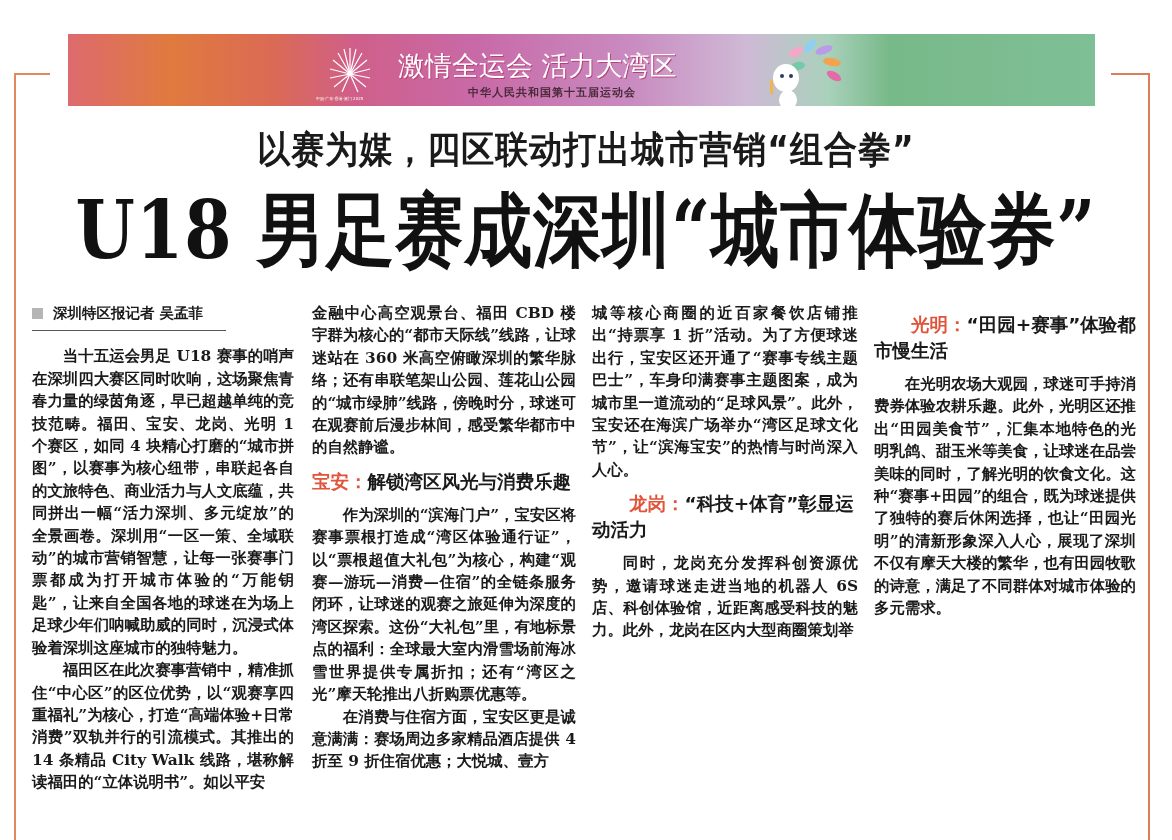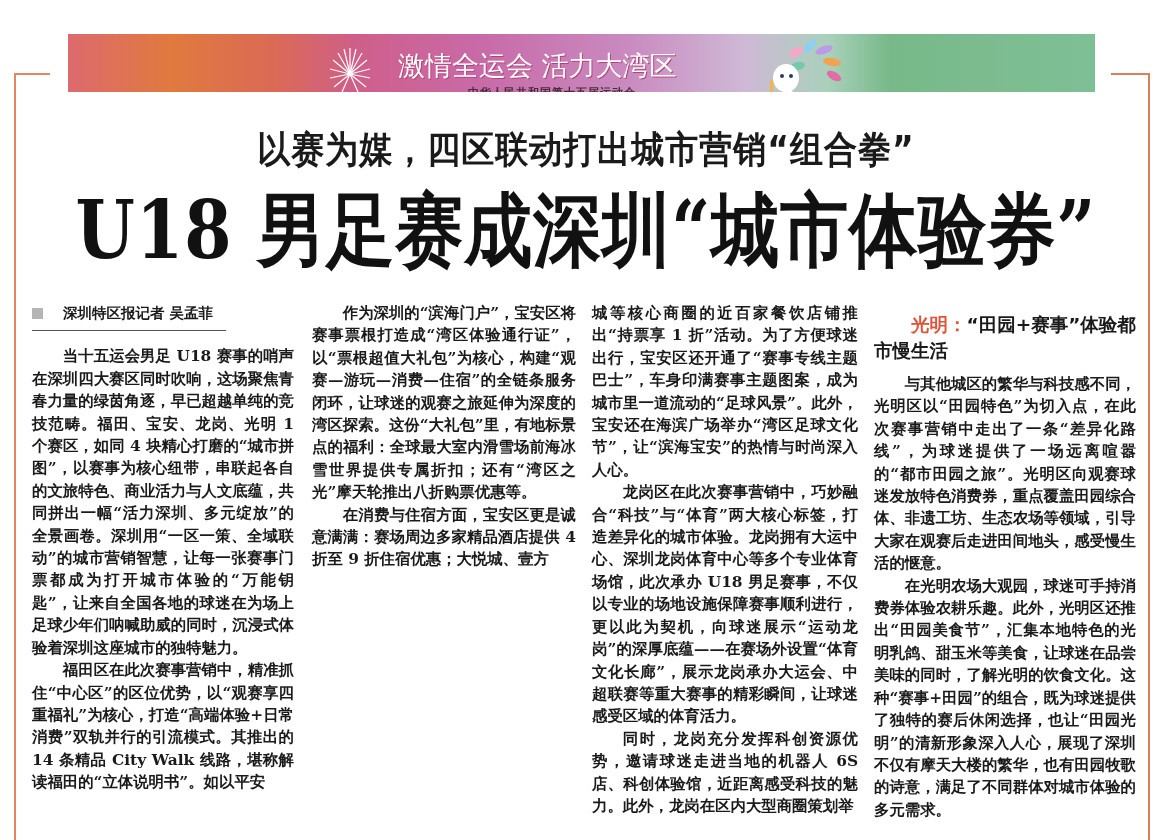--- a/index.html
+++ b/index.html
@@ -7,21 +7,21 @@
     width: 1172px; height: 840px; overflow: hidden; position: relative;
     background: #ffffff; color: #1a1a1a;
     font-family: "DejaVu Serif", "Liberation Serif", serif;
   }
   .frame-left { position: absolute; left: 14px; top: 73px; width: 2px; height: 767px; background: #e2875e; }
   .frame-left-top { position: absolute; left: 14px; top: 73px; width: 36px; height: 2px; background: #e2875e; }
   .frame-right { position: absolute; left: 1148px; top: 73px; width: 2px; height: 767px; background: #d9805a; }
   .frame-right-top { position: absolute; left: 1111px; top: 73px; width: 38px; height: 2px; background: #d9805a; }
 
   .banner {
-    position: absolute; left: 68px; top: 34px; width: 1027px; height: 58px;
+    position: absolute; left: 68px; top: 34px; width: 1027px; height: 72px;
     background: linear-gradient(90deg, #dd6a6e 0%, #e07a3e 10%, #db6a55 20%, #cf5f8a 28%, #c86aa8 40%, #c98cc0 55%, #cfb9d6 66%, #a9d1bb 74%, #78b989 80%, #7fbf96 100%);
     overflow: hidden;
   }
   .banner-logo { position: absolute; left: 258px; top: 10px; width: 48px; height: 56px; }
   .banner-logo-caption { position: absolute; left: 248px; top: 62px; font-size: 4px; color: #fff; white-space: nowrap; font-family: "DejaVu Sans", sans-serif; }
   .banner-slogan {
     position: absolute; left: 330px; top: 14px; font-family: "DejaVu Sans", sans-serif;
     font-size: 27px; color: #ffffff; letter-spacing: 0px; white-space: nowrap;
     text-shadow: 1px 1px 0 #b8407a;
   }
@@ -44,21 +44,21 @@
 
   .col { position: absolute; top: 302px; font-size: 15.4px; line-height: 22.4px; text-align: justify; font-weight: bold; }
   .col p { margin: 0; text-indent: 2em; }
   .col p.cont { text-indent: 0; }
   .col1 { left: 32px; width: 262px; }
   .col2 { left: 312px; width: 264px; }
   .col3 { left: 592px; width: 266px; }
   .col4 { left: 874px; width: 262px; }
 
   .byline {
-    display: flex; align-items: center; gap: 20px;
+    display: flex; align-items: center; gap: 10px;
     font-family: "DejaVu Sans", sans-serif; font-size: 14.5px; font-weight: bold;
     padding-bottom: 6px; border-bottom: 1.5px solid #555; width: 194px; margin-bottom: 14px;
   }
   .byline-square { width: 11px; height: 11px; background: #b5b5b5; display: inline-block; }
 
   .section-heading {
     font-family: "DejaVu Sans", sans-serif; font-weight: bold; font-size: 18.5px;
     line-height: 26px; margin: 10px 0 9px 0; text-indent: 2em; text-align: left;
   }
   .section-heading.noindent { text-indent: 0; }
@@ -116,29 +116,34 @@
 <div class="col col1">
   <div class="byline">
     <span class="byline-square"></span>
     <span>深圳特区报记者 吴孟菲</span>
   </div>
   <p>当十五运会男足 U18 赛事的哨声在深圳四大赛区同时吹响，这场聚焦青春力量的绿茵角逐，早已超越单纯的竞技范畴。福田、宝安、龙岗、光明 1 个赛区，如同 4 块精心打磨的“城市拼图”，以赛事为核心纽带，串联起各自的文旅特色、商业活力与人文底蕴，共同拼出一幅“活力深圳、多元绽放”的全景画卷。深圳用“一区一策、全域联动”的城市营销智慧，让每一张赛事门票都成为打开城市体验的“万能钥匙”，让来自全国各地的球迷在为场上足球少年们呐喊助威的同时，沉浸式体验着深圳这座城市的独特魅力。</p>
   <p>福田区在此次赛事营销中，精准抓住“中心区”的区位优势，以“观赛享四重福礼”为核心，打造“高端体验+日常消费”双轨并行的引流模式。其推出的 14 条精品 City Walk 线路，堪称解读福田的“立体说明书”。如以平安</p>
 </div>
 
 <div class="col col2">
+  <p class="cont">金融中心高空观景台、福田 CBD 楼宇群为核心的“都市天际线”线路，让球迷站在 360 米高空俯瞰深圳的繁华脉络；还有串联笔架山公园、莲花山公园的“城市绿肺”线路，傍晚时分，球迷可在观赛前后漫步林间，感受繁华都市中的自然静谧。</p>
+  <div class="section-heading noindent">
+    <span class="section-key">宝安：</span><span>解锁湾区风光与消费乐趣</span>
+  </div>
   <p>作为深圳的“滨海门户”，宝安区将赛事票根打造成“湾区体验通行证”，以“票根超值大礼包”为核心，构建“观赛—游玩—消费—住宿”的全链条服务闭环，让球迷的观赛之旅延伸为深度的湾区探索。这份“大礼包”里，有地标景点的福利：全球最大室内滑雪场前海冰雪世界提供专属折扣；还有“湾区之光”摩天轮推出八折购票优惠等。</p>
   <p>在消费与住宿方面，宝安区更是诚意满满：赛场周边多家精品酒店提供 4 折至 9 折住宿优惠；大悦城、壹方</p>
 </div>
 
 <div class="col col3">
   <p class="cont">城等核心商圈的近百家餐饮店铺推出“持票享 1 折”活动。为了方便球迷出行，宝安区还开通了“赛事专线主题巴士”，车身印满赛事主题图案，成为城市里一道流动的“足球风景”。此外，宝安还在海滨广场举办“湾区足球文化节”，让“滨海宝安”的热情与时尚深入人心。</p>
-  <p>龙岗区在此次赛事营销中，巧妙融合“科技”与“体育”两大核心标签，打造差异化的城市体验。龙岗拥有大运中心、深圳龙岗体育中心等多个专业体育场馆，此次承办 U18 男足赛事，不仅以专业的场地设施保障赛事顺利进行，更以此为契机，向球迷展示“运动龙岗”的深厚底蕴——在赛场外设置“体育文化长廊”，展示龙岗承办大运会、中超联赛等重大赛事的精彩瞬间，让球迷感受区域的体育活力。</p>
+  <div class="section-heading">
+    <span class="section-key">龙岗：</span><span>“科技+体育”彰显运动活力</span>
+  </div>
   <p>同时，龙岗充分发挥科创资源优势，邀请球迷走进当地的机器人 6S 店、科创体验馆，近距离感受科技的魅力。此外，龙岗在区内大型商圈策划举</p>
 </div>
 
 <div class="col col4">
   <div class="section-heading">
     <span class="section-key">光明：</span><span>“田园+赛事”体验都市慢生活</span>
   </div>
-  <p>与其他城区的繁华与科技感不同，光明区以“田园特色”为切入点，在此次赛事营销中走出了一条“差异化路线”，为球迷提供了一场远离喧嚣的“都市田园之旅”。光明区向观赛球迷发放特色消费券，重点覆盖田园综合体、非遗工坊、生态农场等领域，引导大家在观赛后走进田间地头，感受慢生活的惬意。</p>
   <p>在光明农场大观园，球迷可手持消费券体验农耕乐趣。此外，光明区还推出“田园美食节”，汇集本地特色的光明乳鸽、甜玉米等美食，让球迷在品尝美味的同时，了解光明的饮食文化。这种“赛事+田园”的组合，既为球迷提供了独特的赛后休闲选择，也让“田园光明”的清新形象深入人心，展现了深圳不仅有摩天大楼的繁华，也有田园牧歌的诗意，满足了不同群体对城市体验的多元需求。</p>
 </div>
 
 </body></html>

